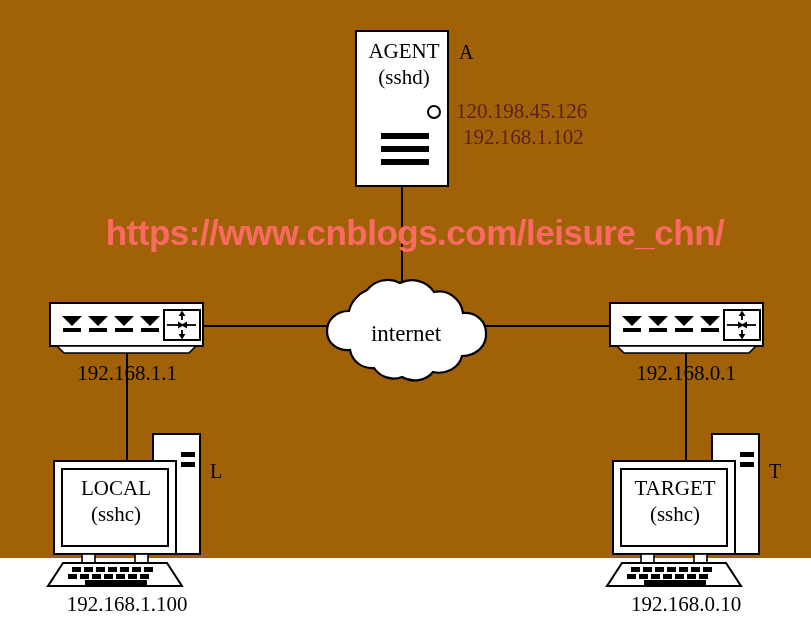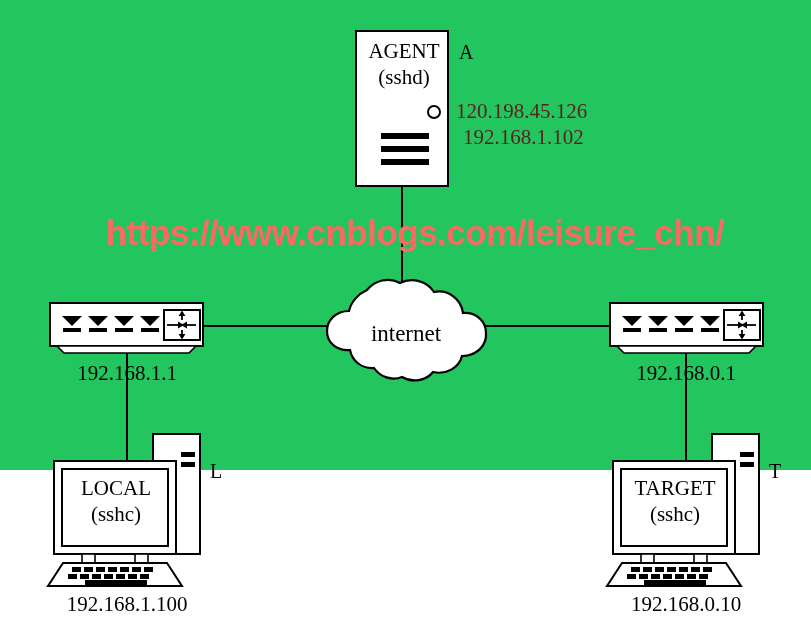--- a/index.html
+++ b/index.html
@@ -9,22 +9,22 @@
   }
   body {
     width: 811px;
     height: 633px;
     overflow: hidden;
     font-family: "Liberation Serif", serif;
   }
   #diagram-root {
     position: relative;
     width: 811px;
-    height: 470px;
-    background: #22c55e;
+    height: 558px;
+    background: #a16207;
   }
   svg#net-svg {
     display: block;
     width: 811px;
     height: 633px;
   }
   .node-label {
     font-family: "Liberation Serif", serif;
     font-size: 21px;
     fill: #000000;

